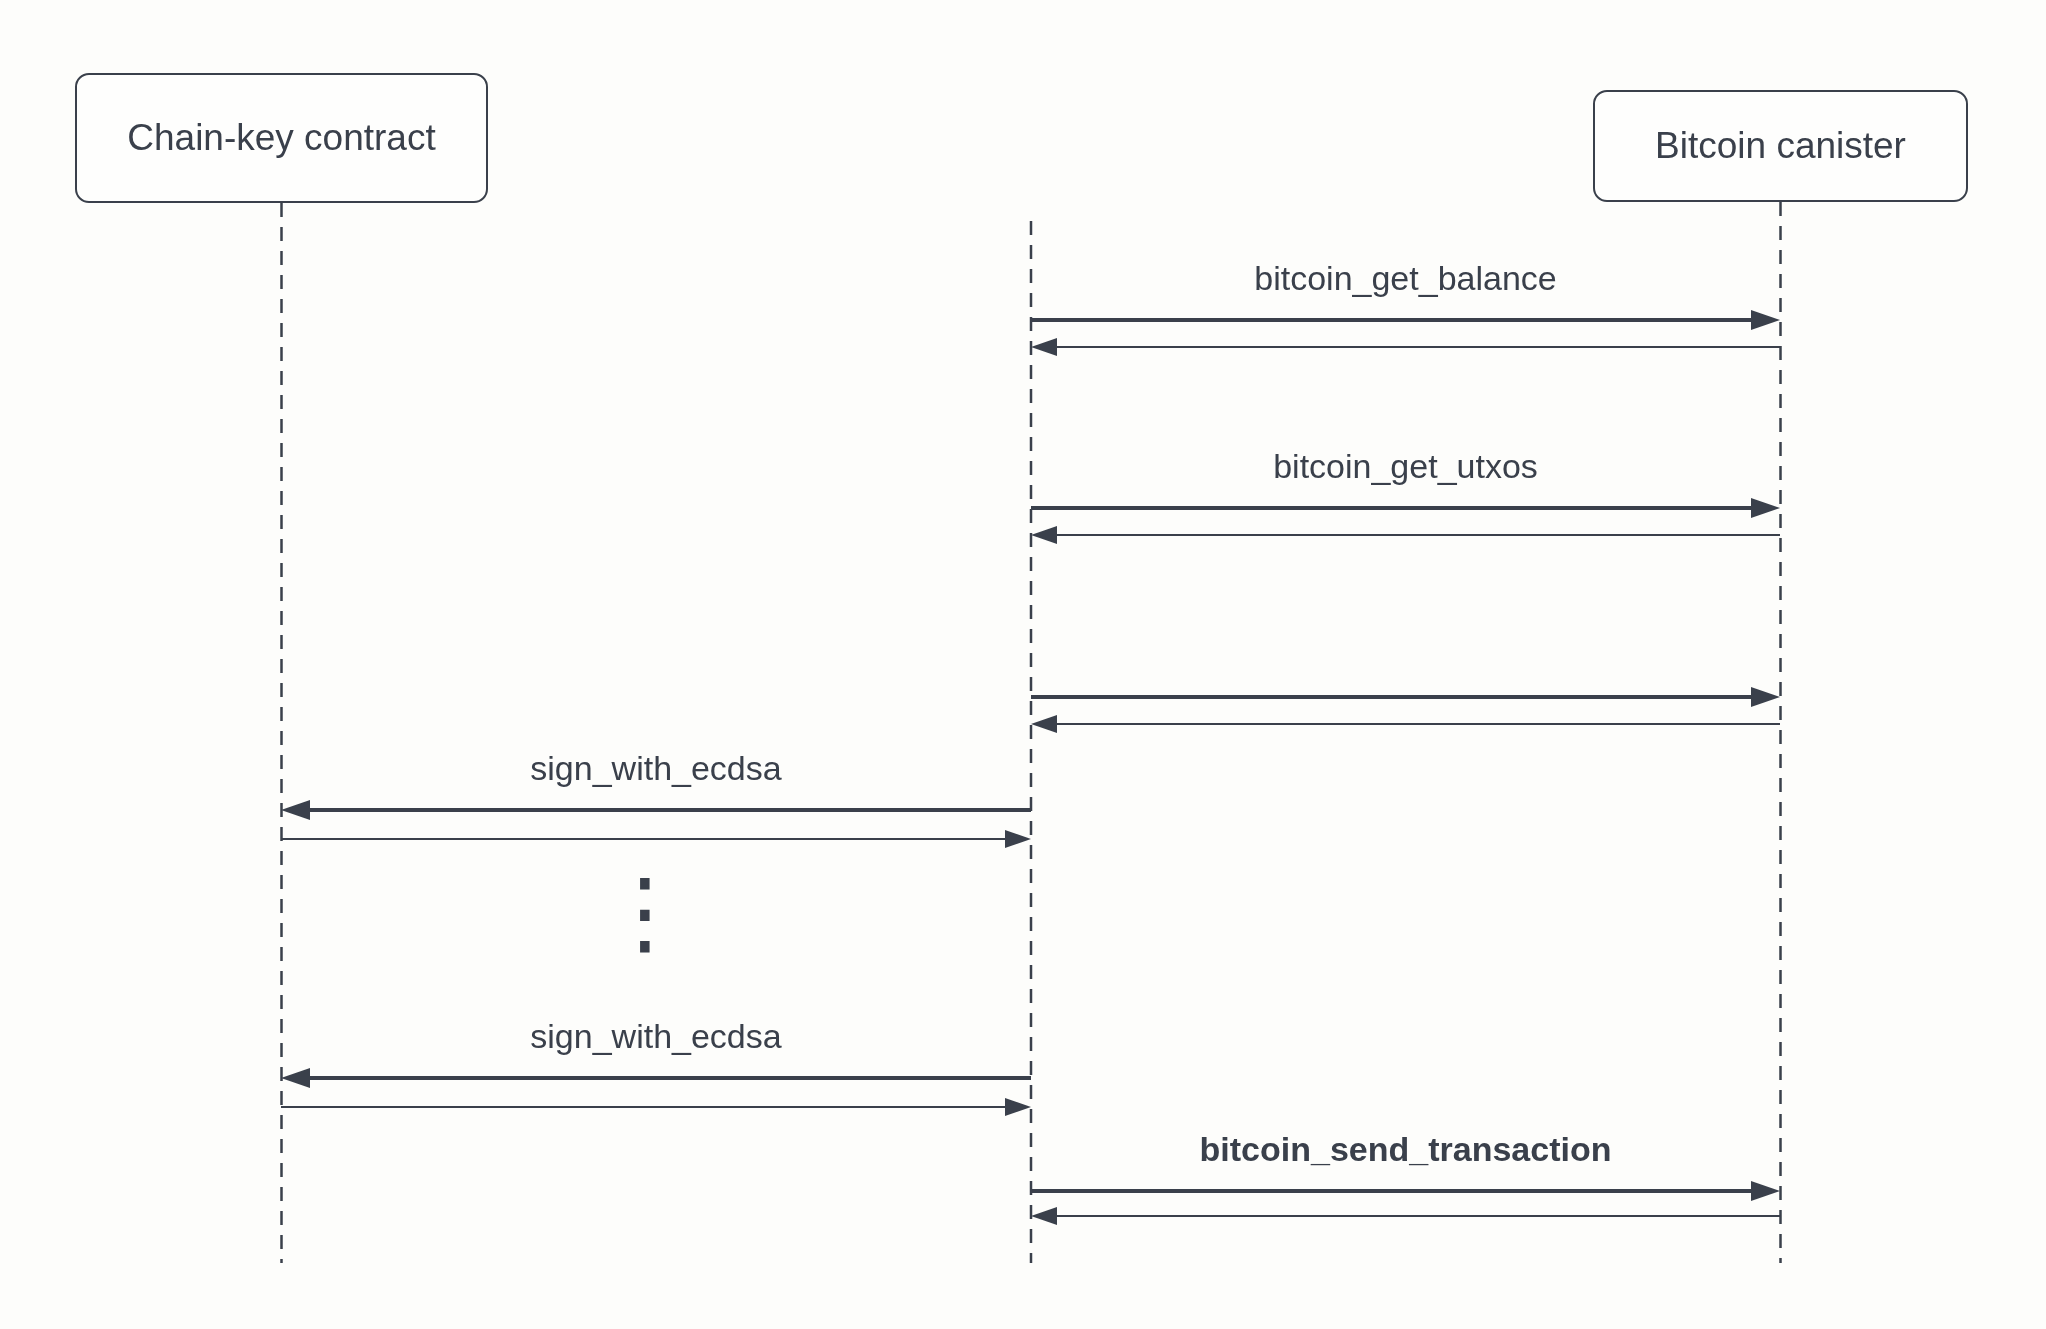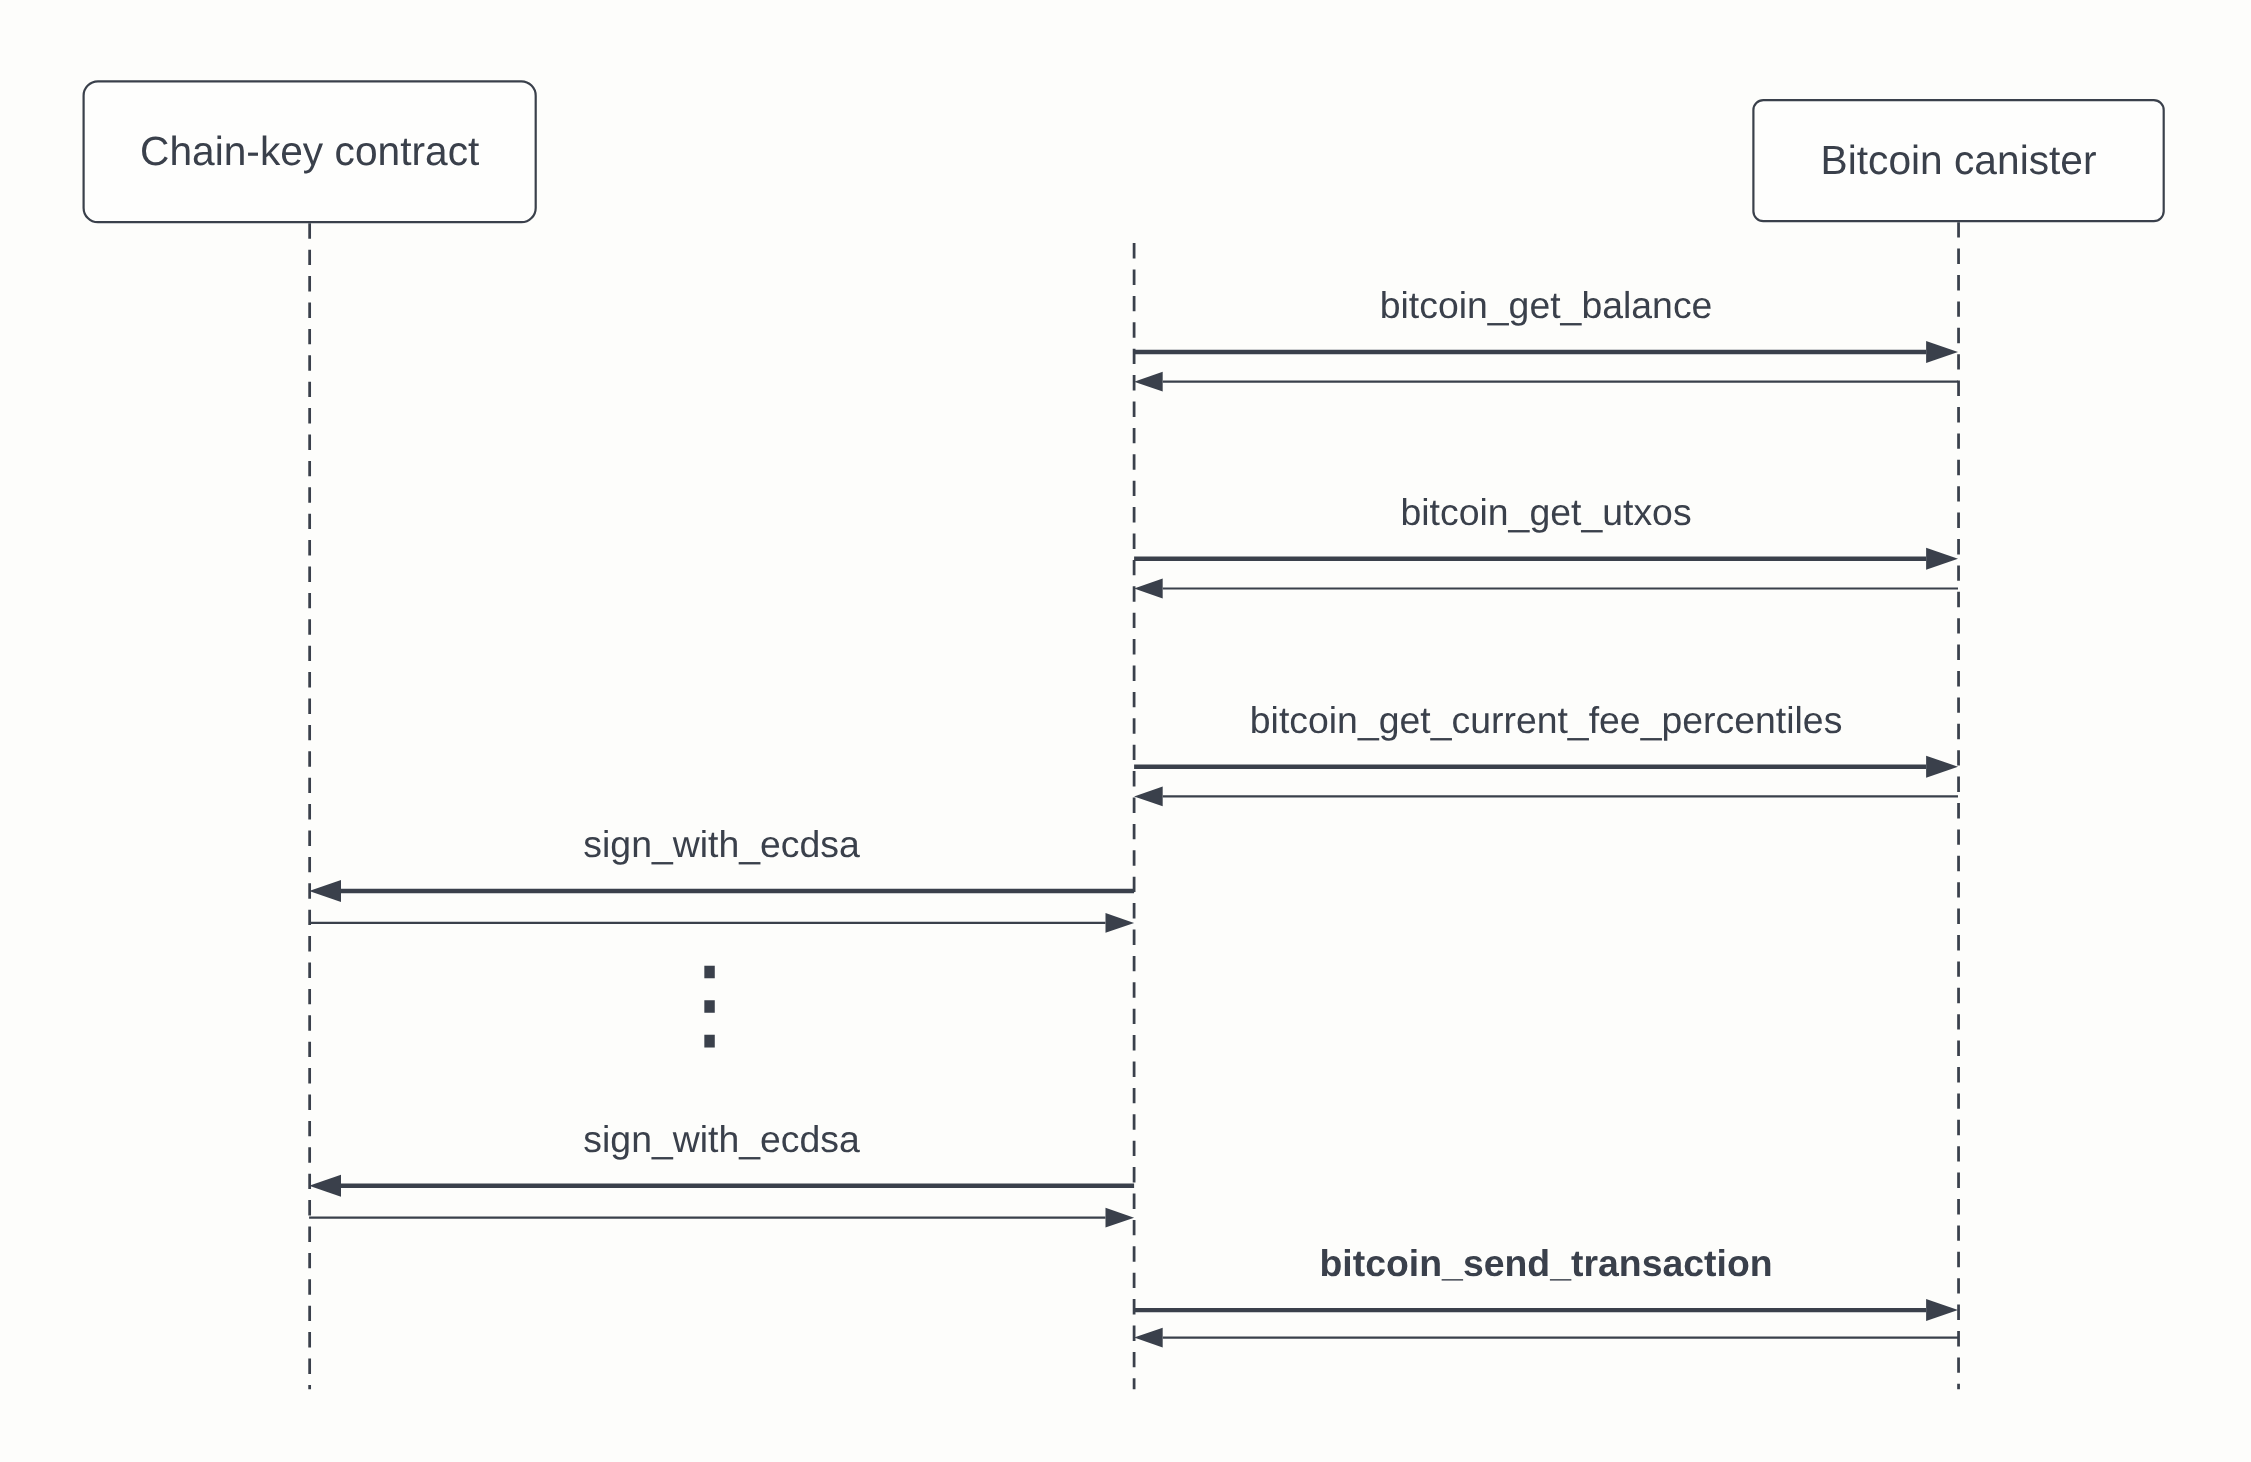--- a/index.html
+++ b/index.html
@@ -125,26 +125,25 @@
     </g>
     <g>
       <line class="ret-line" x1="1780" y1="1216" x2="1057" y2="1216"></line>
       <polygon class="arrow-head" points="1057,1207 1031,1216 1057,1225"></polygon>
     </g>
   </svg>
 
   <div class="actor-box" style="left:75px; top:73px; width:413px; height:130px;">
     <span>Chain-key contract</span>
   </div>
-  <div class="actor-box" style="left:1593px; top:90px; width:375px; height:112px;border-radius:10px;">
+  <div class="actor-box" style="left:1593px; top:90px; width:375px; height:112px;">
     <span>Bitcoin canister</span>
   </div>
 
   <div class="msg-label span-right" style="top:444px;">bitcoin_get_utxos</div>
   <div class="msg-label span-right" style="top:256px;">bitcoin_get_balance</div>
-  <div class="msg-label span-right" style="top:633px;">bitcoin_get_current_fee_percentiles</div>
   <div class="msg-label span-left" style="top:746px;">sign_with_ecdsa</div>
   <div class="msg-label span-left" style="top:1014px;">sign_with_ecdsa</div>
   <div class="msg-label span-right" style="top:1127px;font-weight:bold;">bitcoin_send_transaction</div>
 
   <div class="ellipsis">⋮</div>
 
 </div>
 
 </body></html>

